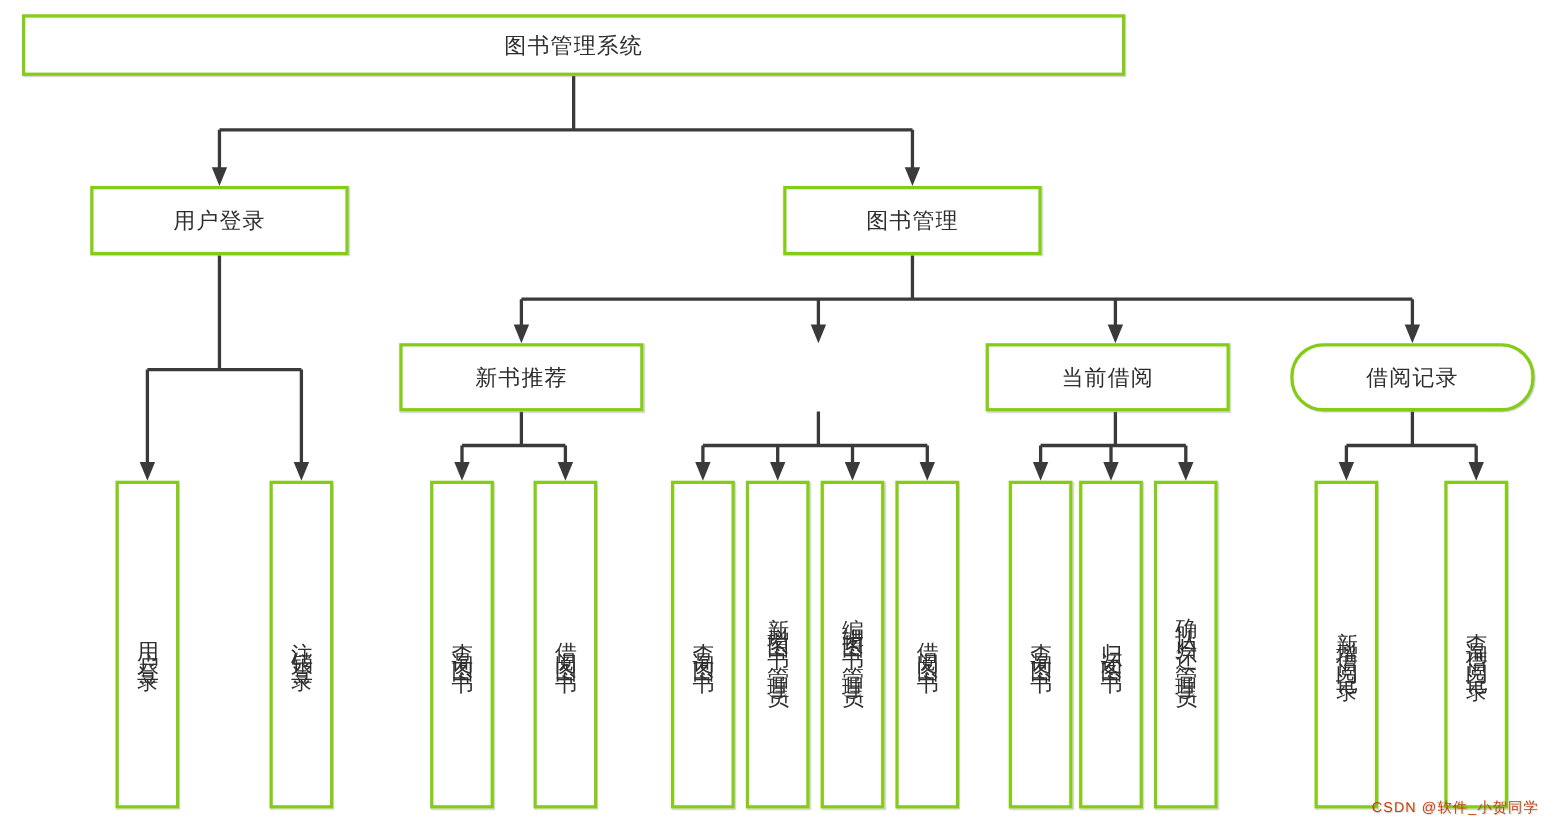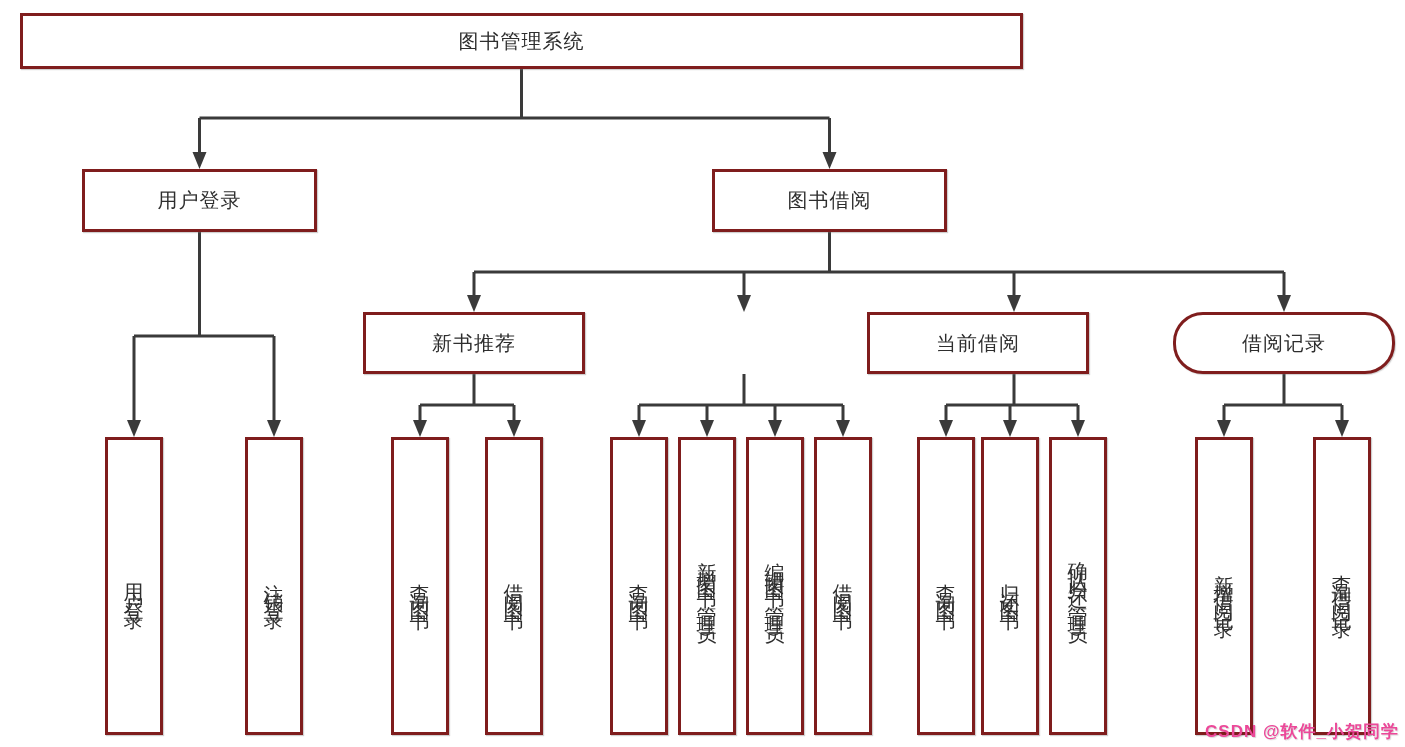--- a/index.html
+++ b/index.html
@@ -19,21 +19,21 @@
     position: absolute;
     left: 0; top: 0;
     width: 1405px;
     height: 747px;
     pointer-events: none;
   }
   .node {
     position: absolute;
     box-sizing: border-box;
     background: #ffffff;
-    border: 3px solid #7f1d1d;
+    border: 3px solid #84cc16;
     display: flex;
     align-items: center;
     justify-content: center;
     color: #2e2e2e;
     font-size: 20px;
     letter-spacing: 1px;
     box-shadow: 1px 1px 1px rgba(120,120,120,0.35);
   }
   .node .vtext {
     writing-mode: vertical-rl;
@@ -43,26 +43,25 @@
     line-height: 1;
     white-space: nowrap;
   }
   .leaf { width: 58px; height: 298px; top: 437px; }
   .lvl2 { width: 235px; height: 63px; top: 169px; }
   .lvl3 { width: 222px; height: 62px; top: 312px; }
   #watermark {
     position: absolute;
     right: 6px;
     bottom: 4px;
-    color: #ec4899;
-    font-size: 17px;
+    color: #c2410c;
+    font-size: 13px;
     letter-spacing: 1px;
     text-shadow: 1px 1px 1px rgba(0,0,0,0.15);
     z-index: 5;
-    font-weight: bold;
   }
   svg line, svg path { stroke: #3a3a3a; stroke-width: 3; fill: none; }
   svg polygon { fill: #3a3a3a; stroke: none; }
 </style>
 </head>
 <body>
 
 <div id="canvas">
 
   <svg id="connectors" viewBox="0 0 1405 747" xmlns="http://www.w3.org/2000/svg">
@@ -102,27 +101,27 @@
   </svg>
 
   <div class="node" style="left:20px; top:13px; width:1003px; height:56px;">
     <span>图书管理系统</span>
   </div>
 
   <div class="node lvl2" style="left:82px;">
     <span>用户登录</span>
   </div>
   <div class="node lvl2" style="left:712px;">
-    <span>图书借阅</span>
+    <span>图书管理</span>
   </div>
 
   <div class="node lvl3" style="left:363px;">
     <span>新书推荐</span>
   </div>
-  <div class="node lvl3" style="left:867px;">
+  <div class="node lvl3" style="left:896px;">
     <span>当前借阅</span>
   </div>
   <div class="node lvl3" style="left:1173px;border-radius:30px;">
     <span>借阅记录</span>
   </div>
 
   <div class="node leaf" style="left:105px;">
     <span class="vtext">用户登录</span>
   </div>
   <div class="node leaf" style="left:245px;">

